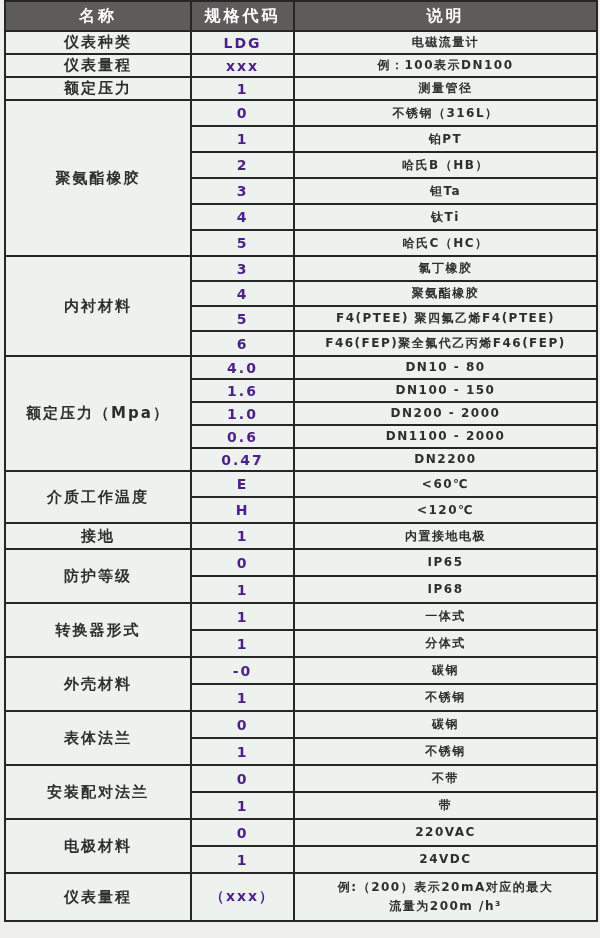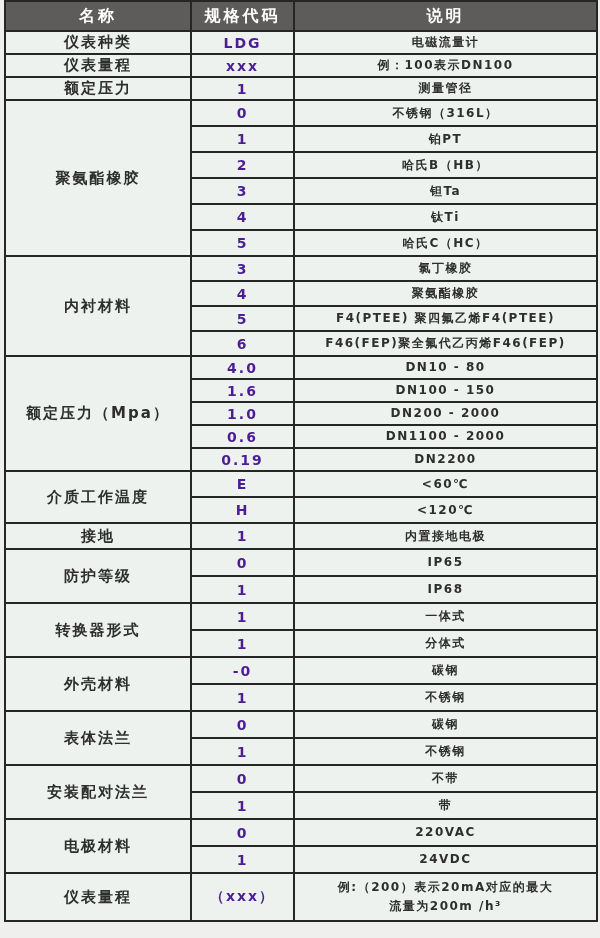--- a/index.html
+++ b/index.html
@@ -155,21 +155,21 @@
         </tr>
         <tr class="g5">
           <td class="code-cell">1.0</td>
           <td class="desc-cell">DN200 - 2000</td>
         </tr>
         <tr class="g5">
           <td class="code-cell">0.6</td>
           <td class="desc-cell">DN1100 - 2000</td>
         </tr>
         <tr class="g5">
-          <td class="code-cell">0.19</td>
+          <td class="code-cell">0.47</td>
           <td class="desc-cell">DN2200</td>
         </tr>
         <tr class="g6 group-start">
           <td class="name-cell" rowspan="2">介质工作温度</td>
           <td class="code-cell">E</td>
           <td class="desc-cell">&lt;60℃</td>
         </tr>
         <tr class="g6">
           <td class="code-cell">H</td>
           <td class="desc-cell">&lt;120℃</td>

